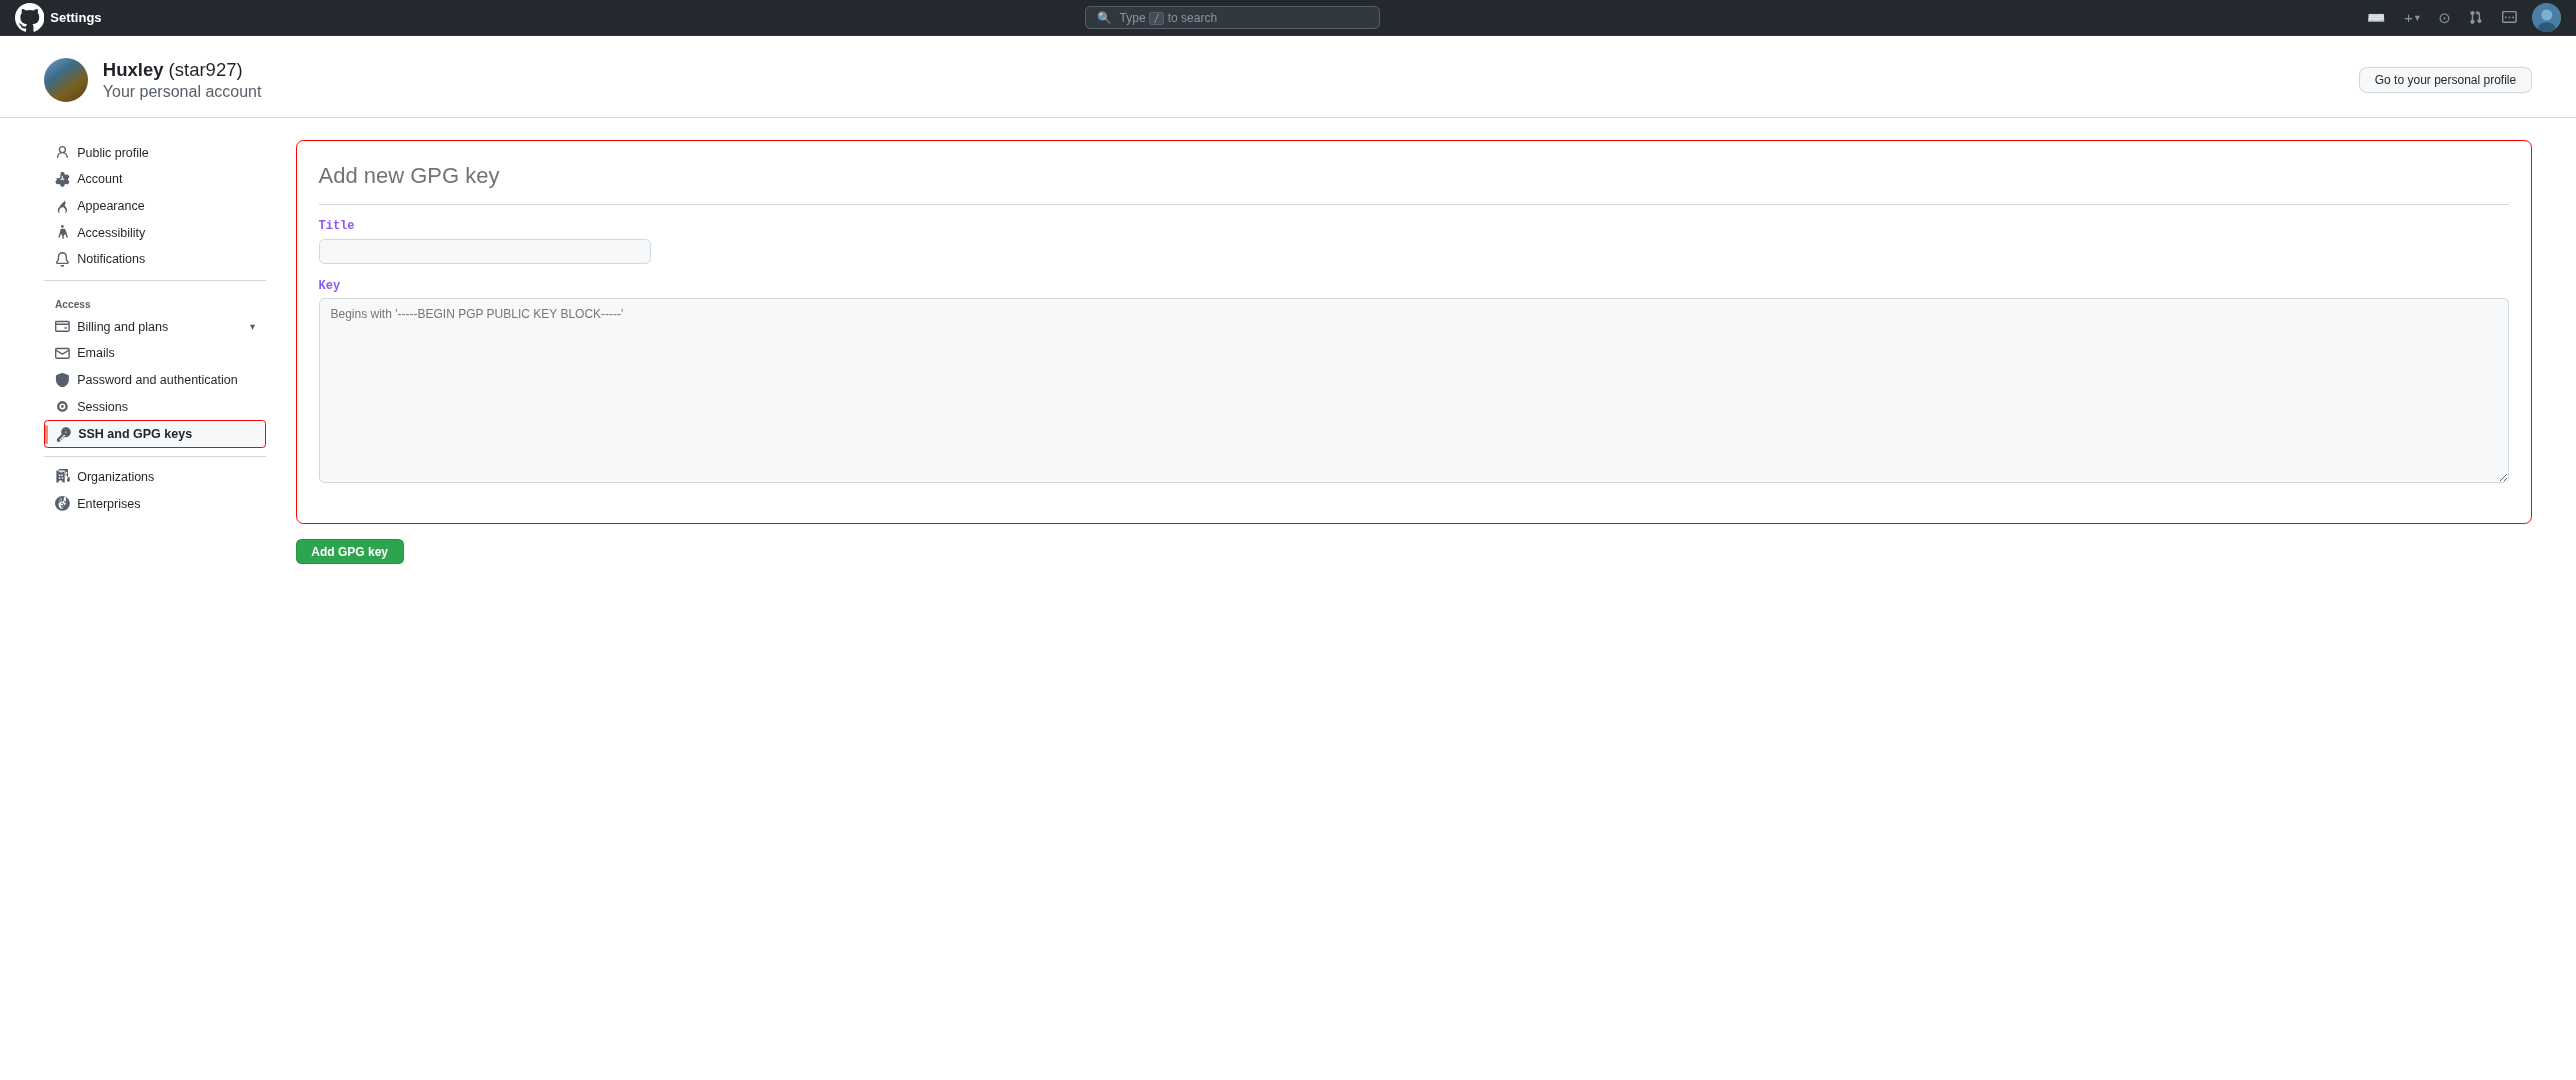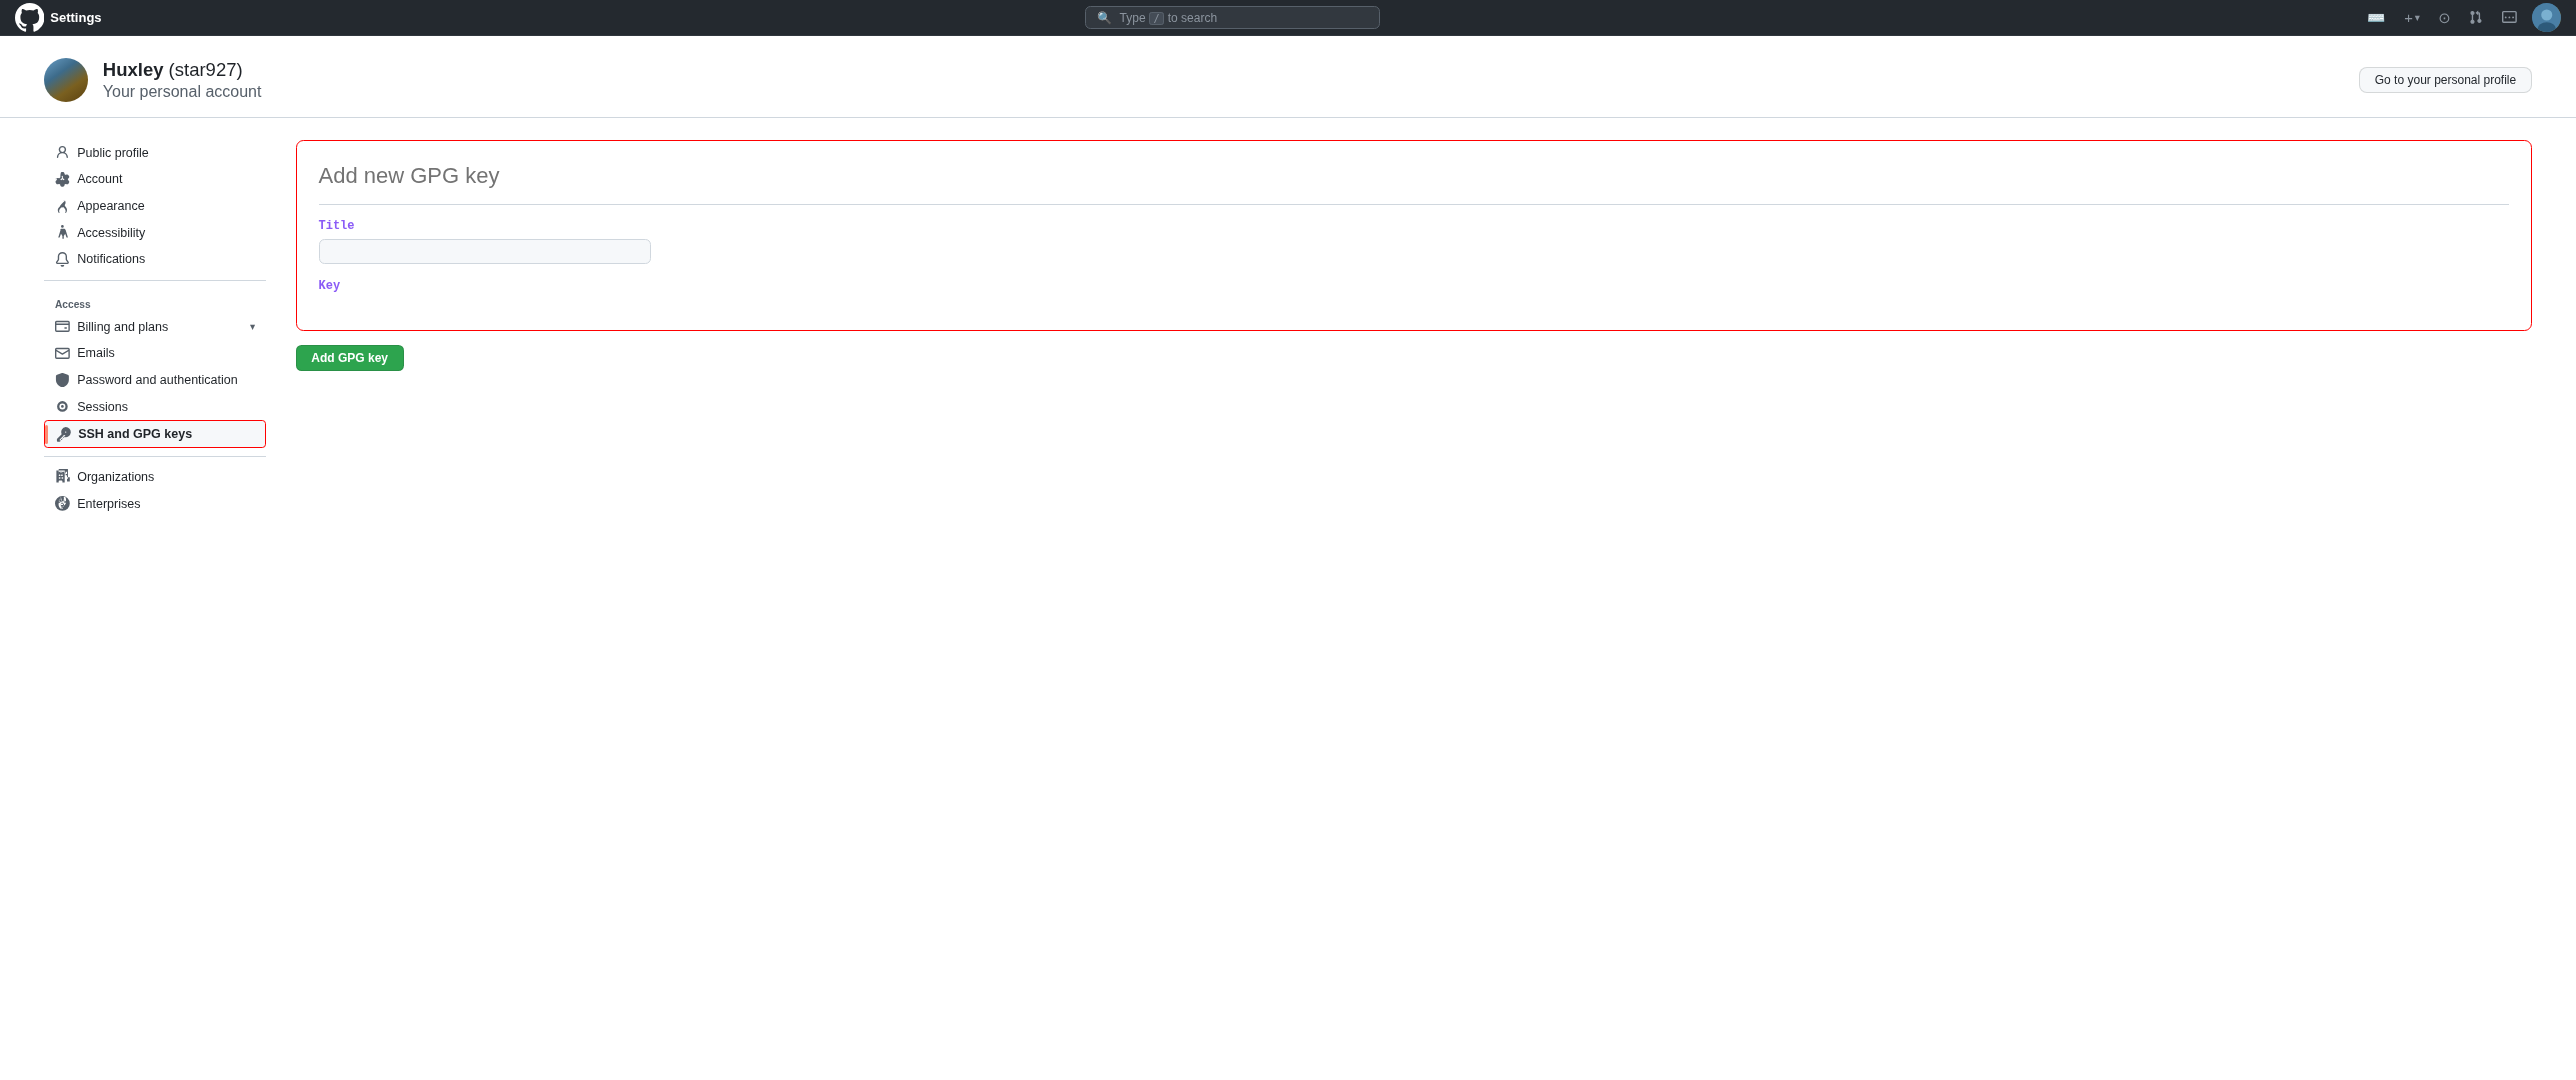--- a/index.html
+++ b/index.html
@@ -481,20 +481,21 @@
       <div class="gpg-card">
         <h2 class="gpg-card-title">Add new GPG key</h2>
 
         <div class="form-group">
           <label class="form-label">Title</label>
           <input type="text" class="form-input" placeholder="" style="">
         </div>
 
         <div class="form-group">
           <label class="form-label">Key</label>
+          <textarea class="form-textarea" placeholder="Begins with '-----BEGIN PGP PUBLIC KEY BLOCK-----'" style=""></textarea>
         </div>
       </div>
 
       <button class="btn-green">Add GPG key</button>
 
     </main>
   </div>
 </div>
 
 

